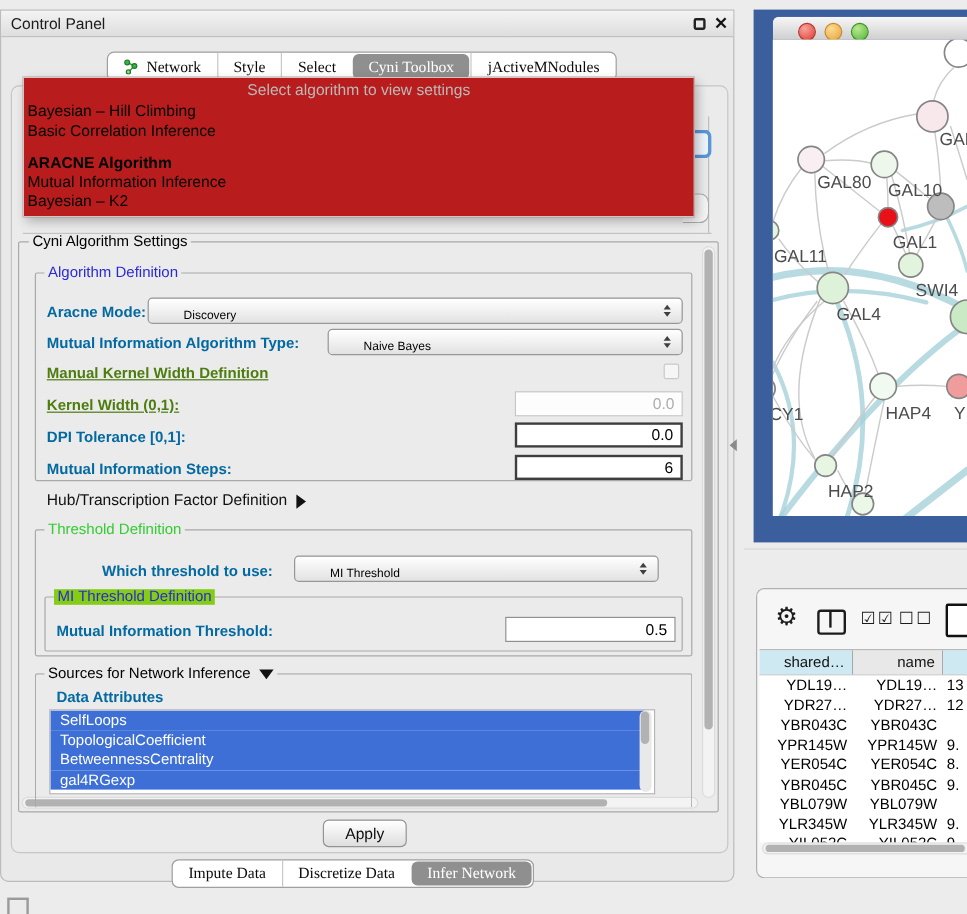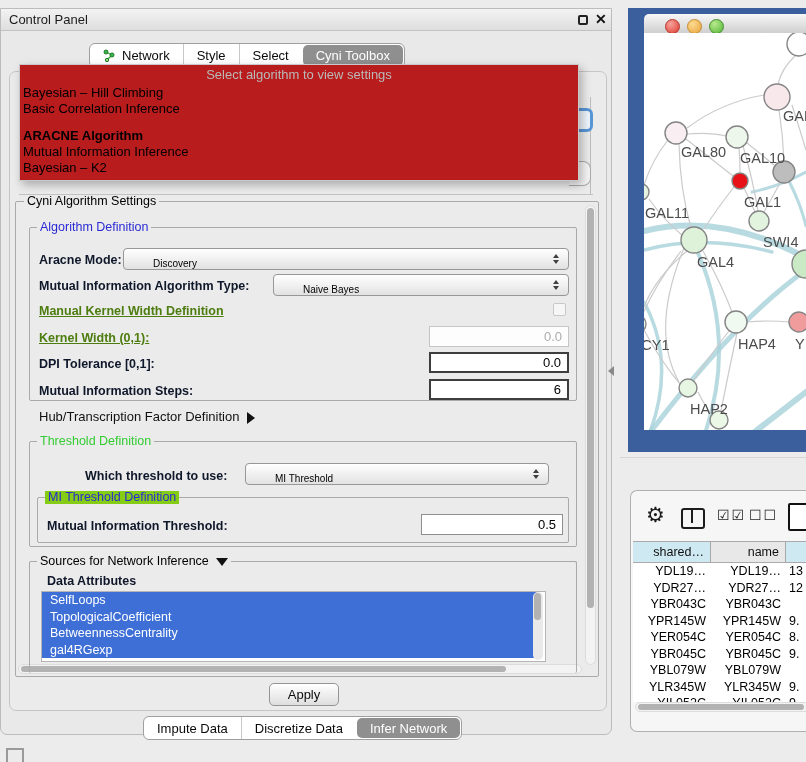--- a/index.html
+++ b/index.html
@@ -1,31 +1,31 @@
 <!DOCTYPE html>
 <html><head>
 <meta charset="utf-8">
 <style>
   html,body{margin:0;padding:0;}
   body{background:#ececec;font-family:"Liberation Sans",sans-serif;}
   #screen{position:relative;width:806px;height:762px;overflow:hidden;background:#ececec;}
   .abs{position:absolute;box-sizing:border-box;}
-  .lbl{font-size:12.5px;color:#0f172a;white-space:nowrap;}
+  .lbl{font-size:12.5px;color:#0369a1;white-space:nowrap;}
   .b{font-weight:bold;}
   .dis{color:#4d7c0f;text-decoration:underline;}
 
   
   #control-window{left:0;top:8px;width:612px;height:727px;background:#e9e9e9;border:1px solid #bcbcbc;border-radius:0 0 7px 7px;}
   #cp-titlebar{left:0;top:0;width:100%;height:22px;background:linear-gradient(#f3f3f3,#dedede);border-bottom:1px solid #c2c2c2;}
   #cp-title{left:8px;top:3px;font-size:13px;color:#1c1c1c;}
   .win-sq{left:577px;top:6px;width:10px;height:10px;border:2px solid #222;border-radius:2px;}
   .win-x{left:594px;top:2px;font-size:14px;font-weight:bold;color:#111;}
 
   
-  .tabstrip{display:inline-flex;background:#fff;border:1px solid #9f9f9f;border-radius:6px;align-items:stretch;}
+  .tabstrip{display:inline-flex;background:#fff;border:1px solid #9f9f9f;border-radius:6px;align-items:stretch;font-family:Liberation Serif, serif;}
   .tab{display:flex;align-items:center;padding:0 13px;font-size:13px;color:#0a0a0a;white-space:nowrap;}
   .tab+.tab{border-left:1px solid #c8c8c8;}
   .tab.sel{background:#8f8f8f;color:#fff;border-radius:5px;margin:1px;border-left:none;}
   .tab .neticon{margin-right:6px;}
   #top-tabs{left:88px;top:34px;height:25px;}
   #bottom-tabs{left:142px;top:707px;height:24px;}
 
   #inner-panel{left:8px;top:62px;width:598px;height:640px;background:#ebebeb;border:1px solid #c6c6c6;border-radius:7px;}
 
   
@@ -129,20 +129,23 @@
           <span>Network</span>
         </div>
         <div class="tab">
           <span>Style</span>
         </div>
         <div class="tab">
           <span>Select</span>
         </div>
         <div class="tab sel">
           <span>Cyni Toolbox</span>
+        </div>
+        <div class="tab">
+          <span>jActiveMNodules</span>
         </div>
       </div>
 
     <div class="abs" id="inner-panel"></div>
 
     <div class="abs frag-vline"></div>
     <div class="abs frag-blue"></div>
     <div class="abs frag-round"></div>
     <div class="abs frag-hline"></div>
 

